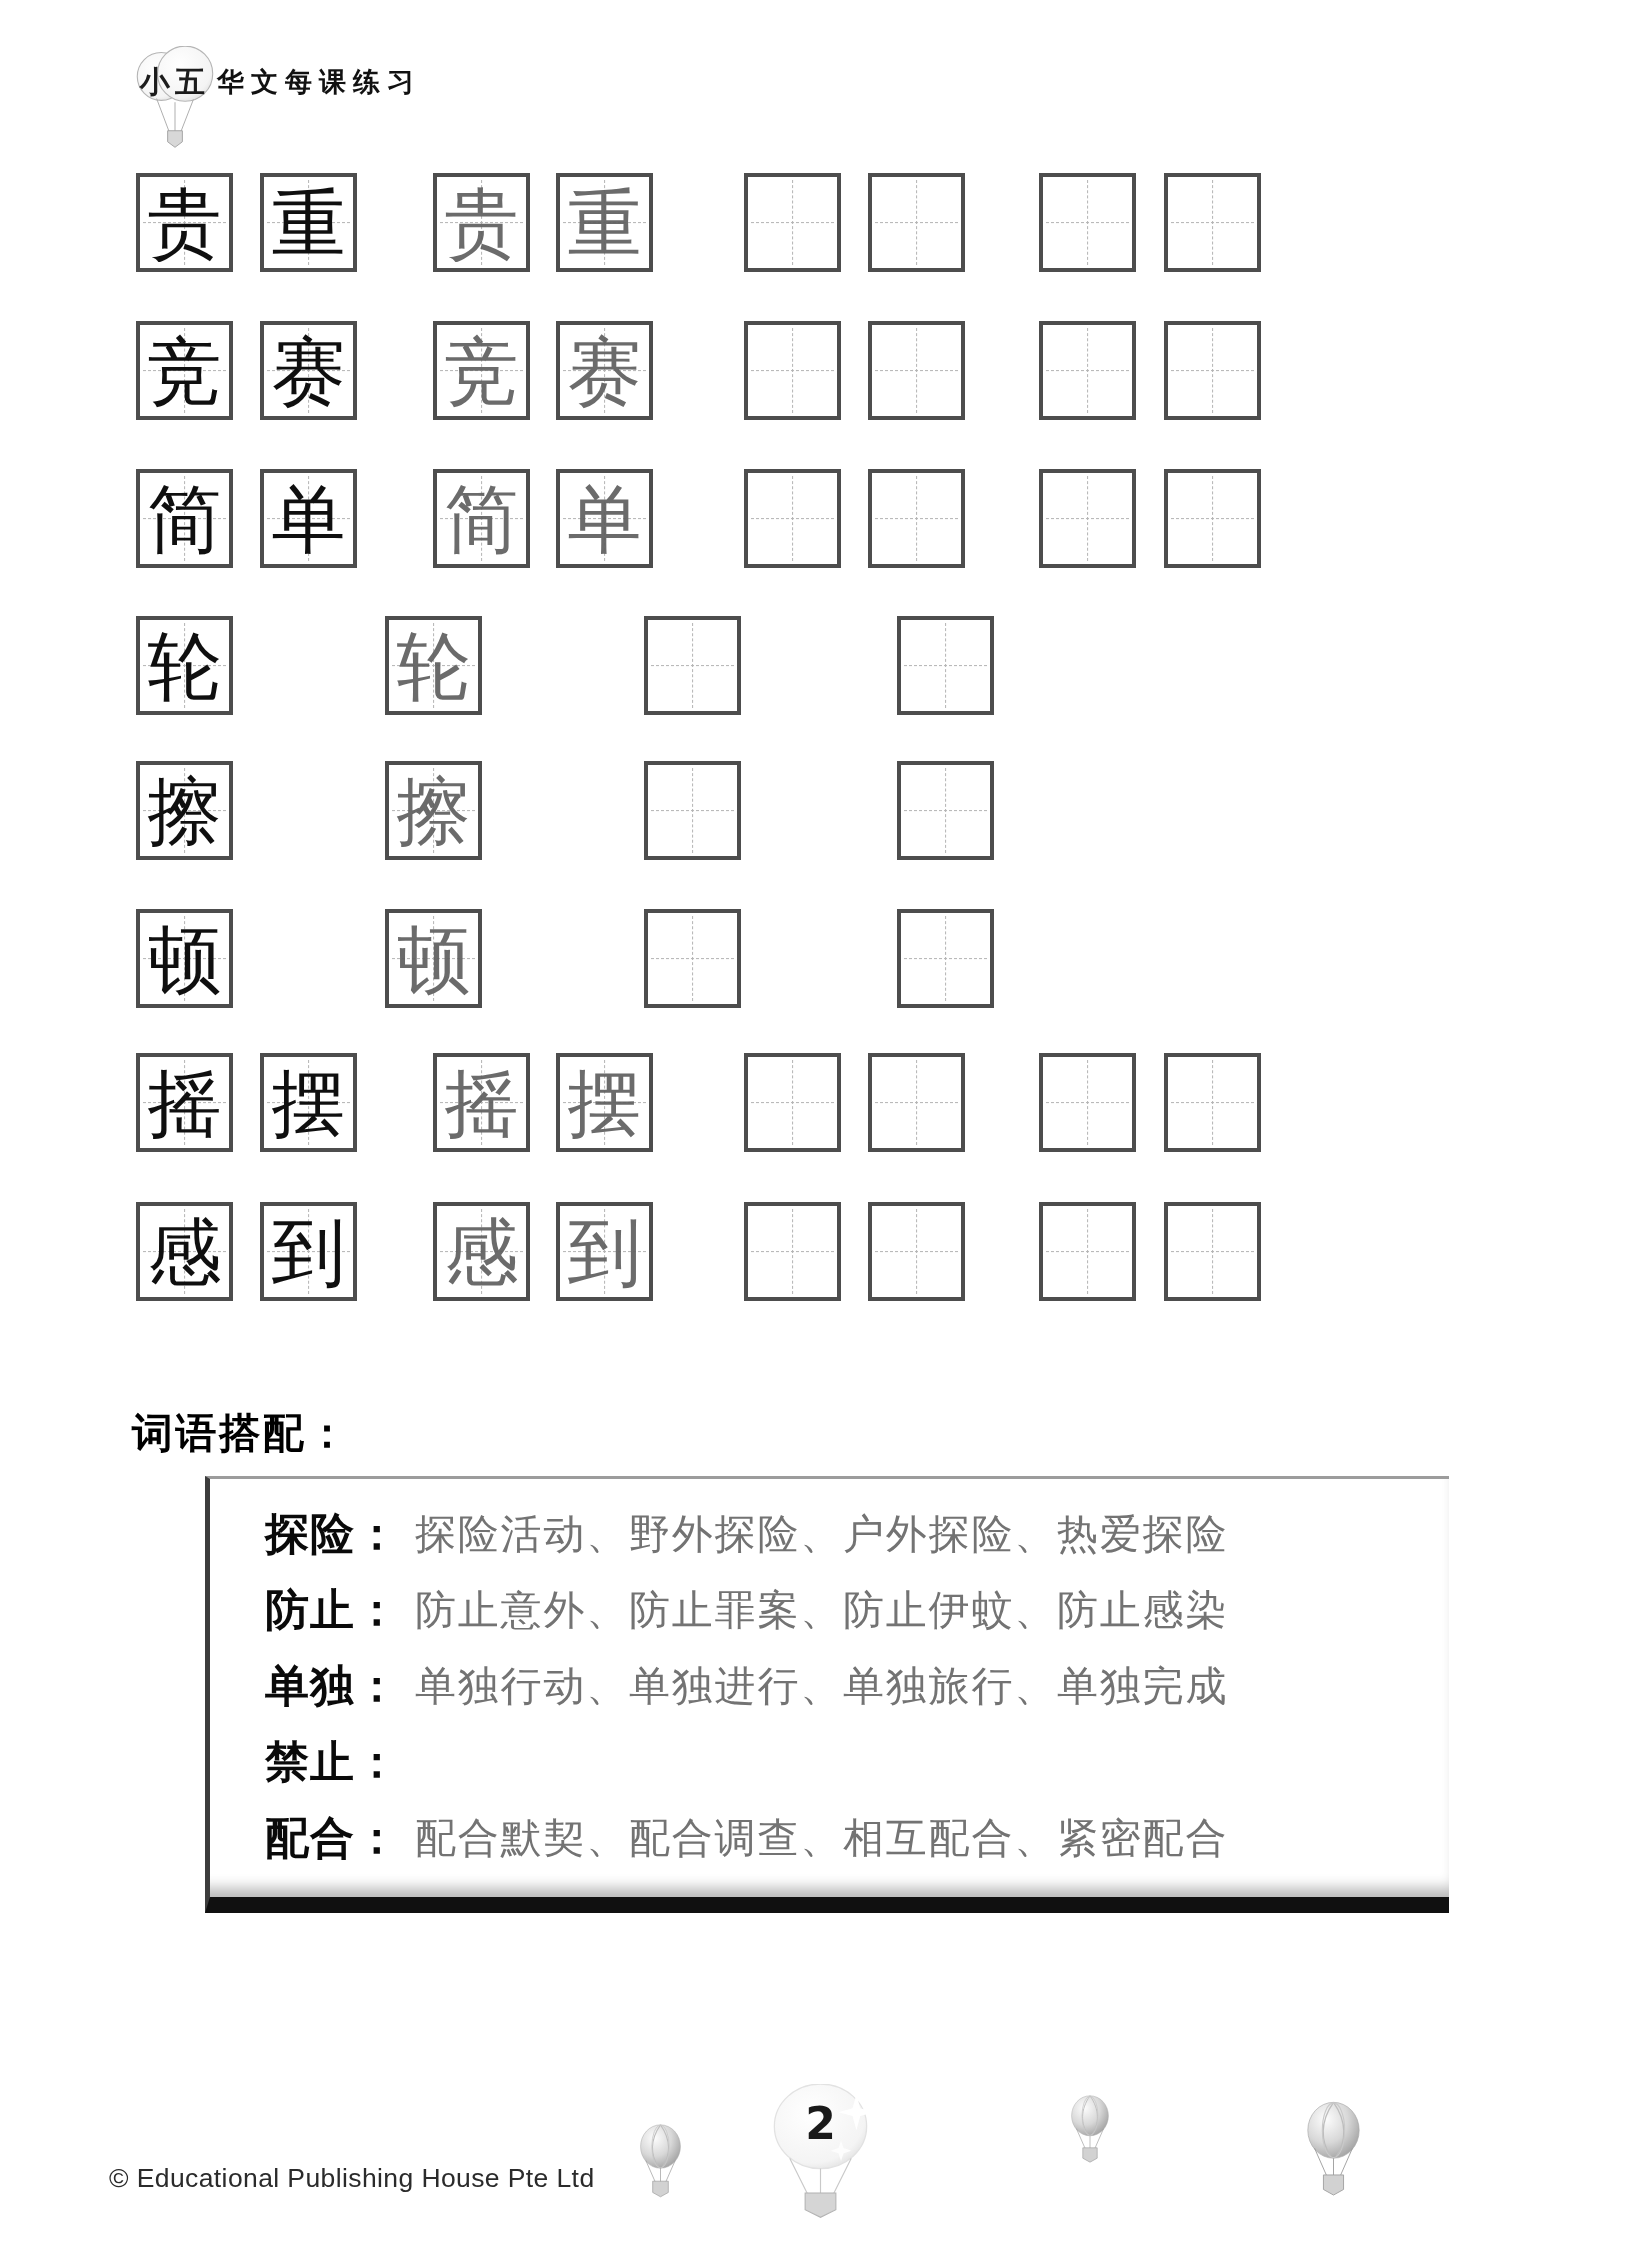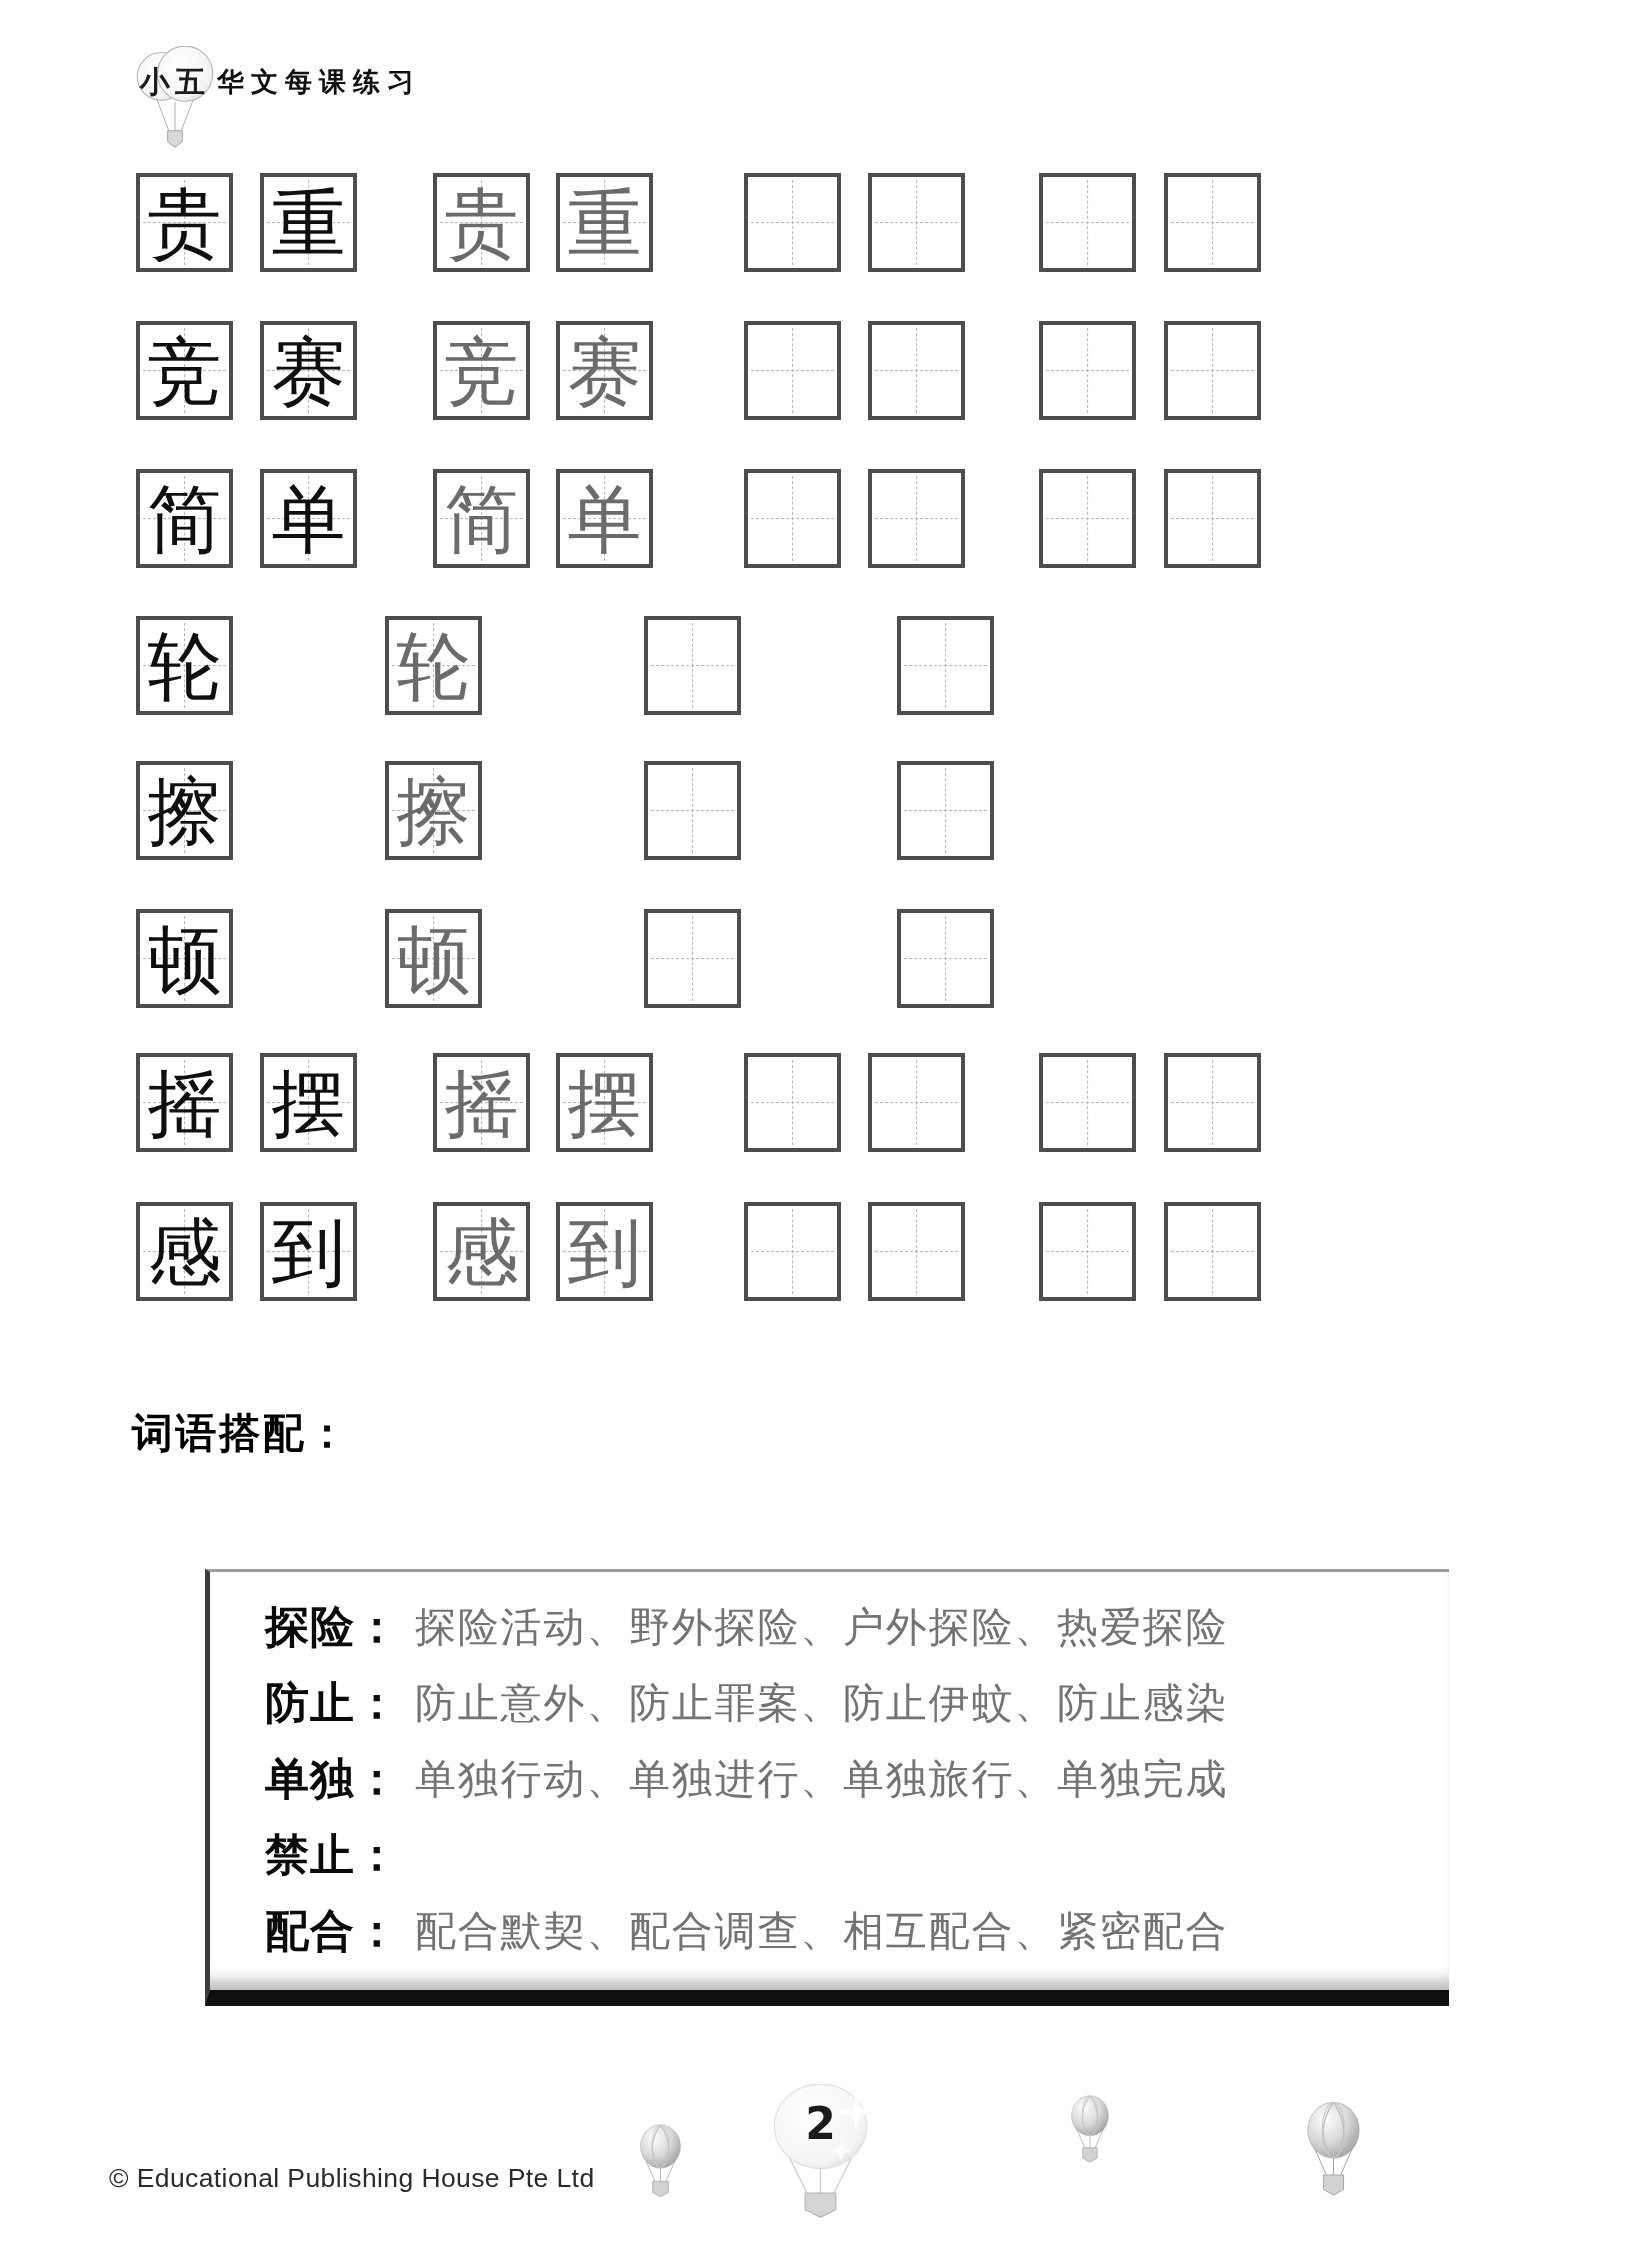--- a/index.html
+++ b/index.html
@@ -23,21 +23,21 @@
   .pchar{position:absolute;inset:0;display:flex;align-items:center;justify-content:center;
         font-family:"DejaVu Serif",serif;font-size:74px;line-height:1;z-index:2;}
   .pchar.solid{color:#0f0f0f;}
   .pchar.traced{color:#5f5f5f;opacity:.92;}
 
   
   .section-heading{position:absolute;left:132px;top:1406px;font-family:Liberation Serif, serif;
         font-weight:800;font-size:41px;letter-spacing:2.6px;color:#000;}
 
   
-  .colloc-panel{position:absolute;left:205px;top:1569px;width:1266px;height:437px;
+  .colloc-panel{position:absolute;left:205px;top:1476px;width:1266px;height:437px;
         box-sizing:border-box;background:#fff;
         border-top:3.5px solid #9c9c9c;border-left:5.3px solid #3c3c3c;
         border-right:8px solid #101010;border-bottom:16px solid #101010;
         box-shadow:inset -14px -16px 14px -7px rgba(0,0,0,0.28);}
   .colloc-inner{padding:17.6px 21px 0 55px;}
   .c-row{height:76px;display:flex;align-items:center;white-space:nowrap;}
   .c-label{font-family:"Liberation Serif",serif;font-weight:700;font-size:44px;color:#0a0a0a;
         width:150px;flex:none;letter-spacing:0.9px;}
   .c-items{font-family:"DejaVu Serif",serif;font-size:41px;color:#737373;letter-spacing:1.8px;}
 

